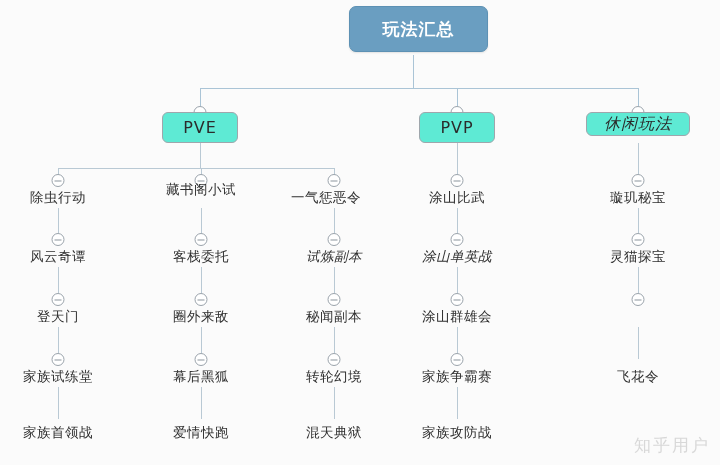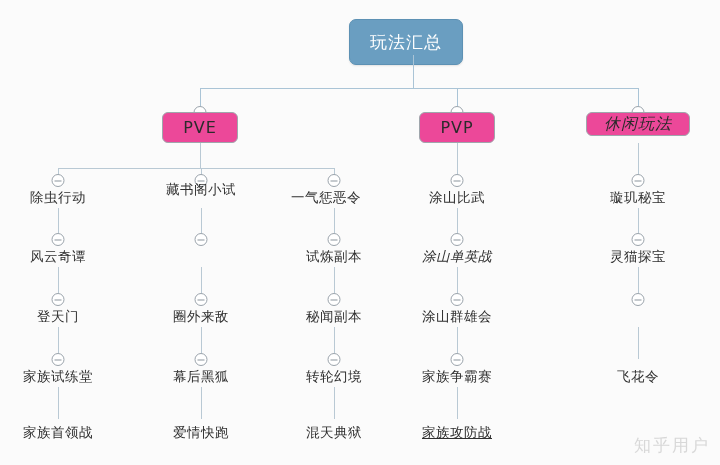--- a/index.html
+++ b/index.html
@@ -44,21 +44,21 @@
     display: flex;
     align-items: center;
     justify-content: center;
     box-shadow: 0 1px 2px rgba(0,0,0,0.10);
   }
 
   
   .node-l2 {
     position: absolute;
     box-sizing: border-box;
-    background: #ec4899;
+    background: #5eead4;
     border: 1px solid #9fa6ac;
     border-radius: 6px;
     color: #2b2b2b;
     font-size: 16px;
     letter-spacing: 1px;
     display: flex;
     align-items: center;
     justify-content: center;
   }
 
@@ -106,21 +106,21 @@
     font-size: 17px;
     letter-spacing: 2px;
     user-select: none;
   }
 </style>
 </head>
 <body>
 
 <div id="mindmap">
 
-  <div class="node-root" style="left:349px; top:19px; width:114px; height:46px;">
+  <div class="node-root" style="left:349px; top:6px; width:139px; height:46px;font-weight:bold;">
     <span>玩法汇总</span>
   </div>
 
   <div class="line v" style="left:413px; top:55px; width:1px; height:33px;"></div>
 
   <div class="line h" style="left:200px; top:88px; width:439px; height:1px;"></div>
 
   <div class="line v" style="left:200px; top:88px; width:1px; height:18px;"></div>
   <div class="line v" style="left:457px; top:88px; width:1px; height:18px;"></div>
   <div class="line v" style="left:638px; top:88px; width:1px; height:18px;"></div>
@@ -147,34 +147,35 @@
   <div class="line v thin" style="left:58px; top:327px; width:1px; height:26px;"></div>
   <div class="collapse-icon" style="left:58px; top:353px;"></div>
   <div class="node-leaf" style="left:58px; top:367px; width:130px;">家族试练堂</div>
   <div class="line v thin" style="left:58px; top:387px; width:1px; height:32px;"></div>
   <div class="node-leaf" style="left:58px; top:423px; width:130px;">家族首领战</div>
 
   <div class="collapse-icon" style="left:201px; top:174px;"></div>
   <div class="node-leaf" style="left:201px; top:180px; width:130px;">藏书阁小试</div>
   <div class="line v thin" style="left:201px; top:208px; width:1px; height:25px;"></div>
   <div class="collapse-icon" style="left:201px; top:233px;"></div>
+  <div class="node-leaf" style="left:201px; top:247px; width:120px;">客栈委托</div>
   <div class="line v thin" style="left:201px; top:267px; width:1px; height:26px;"></div>
   <div class="collapse-icon" style="left:201px; top:293px;"></div>
   <div class="node-leaf" style="left:201px; top:307px; width:120px;">圈外来敌</div>
   <div class="line v thin" style="left:201px; top:327px; width:1px; height:26px;"></div>
   <div class="collapse-icon" style="left:201px; top:353px;"></div>
   <div class="node-leaf" style="left:201px; top:367px; width:120px;">幕后黑狐</div>
   <div class="line v thin" style="left:201px; top:387px; width:1px; height:32px;"></div>
   <div class="node-leaf" style="left:201px; top:423px; width:120px;">爱情快跑</div>
 
   <div class="collapse-icon" style="left:334px; top:174px;"></div>
   <div class="node-leaf" style="left:326px; top:188px; width:130px;">一气惩恶令</div>
   <div class="line v thin" style="left:334px; top:208px; width:1px; height:25px;"></div>
   <div class="collapse-icon" style="left:334px; top:233px;"></div>
-  <div class="node-leaf" style="left:334px; top:247px; width:120px;">试炼副本</div>
+  <div class="node-leaf" style="left:334px; top:247px; width:120px;font-style:italic;">试炼副本</div>
   <div class="line v thin" style="left:334px; top:267px; width:1px; height:26px;"></div>
   <div class="collapse-icon" style="left:334px; top:293px;"></div>
   <div class="node-leaf" style="left:334px; top:307px; width:120px;">秘闻副本</div>
   <div class="line v thin" style="left:334px; top:327px; width:1px; height:26px;"></div>
   <div class="collapse-icon" style="left:334px; top:353px;"></div>
   <div class="node-leaf" style="left:334px; top:367px; width:120px;">转轮幻境</div>
   <div class="line v thin" style="left:334px; top:387px; width:1px; height:32px;"></div>
   <div class="node-leaf" style="left:334px; top:423px; width:120px;">混天典狱</div>
 
   <div class="collapse-icon" style="left:457px; top:106px;"></div>
@@ -188,21 +189,21 @@
   <div class="line v thin" style="left:457px; top:208px; width:1px; height:25px;"></div>
   <div class="collapse-icon" style="left:457px; top:233px;"></div>
   <div class="node-leaf" style="left:457px; top:247px; width:130px;font-style:italic;">涂山单英战</div>
   <div class="line v thin" style="left:457px; top:267px; width:1px; height:26px;"></div>
   <div class="collapse-icon" style="left:457px; top:293px;"></div>
   <div class="node-leaf" style="left:457px; top:307px; width:130px;">涂山群雄会</div>
   <div class="line v thin" style="left:457px; top:327px; width:1px; height:26px;"></div>
   <div class="collapse-icon" style="left:457px; top:353px;"></div>
   <div class="node-leaf" style="left:457px; top:367px; width:130px;">家族争霸赛</div>
   <div class="line v thin" style="left:457px; top:387px; width:1px; height:32px;"></div>
-  <div class="node-leaf" style="left:457px; top:423px; width:130px;text-decoration:underline;">家族攻防战</div>
+  <div class="node-leaf" style="left:457px; top:423px; width:130px;">家族攻防战</div>
 
   <div class="collapse-icon" style="left:638px; top:106px;"></div>
   <div class="node-l2" style="left:586px; top:112px; width:104px; height:24px;font-style:italic;">
     <span>休闲玩法</span>
   </div>
   <div class="line v thin" style="left:638px; top:143px; width:1px; height:31px;"></div>
 
   <div class="collapse-icon" style="left:638px; top:174px;"></div>
   <div class="node-leaf" style="left:638px; top:188px; width:120px;">璇玑秘宝</div>
   <div class="line v thin" style="left:638px; top:208px; width:1px; height:25px;"></div>

